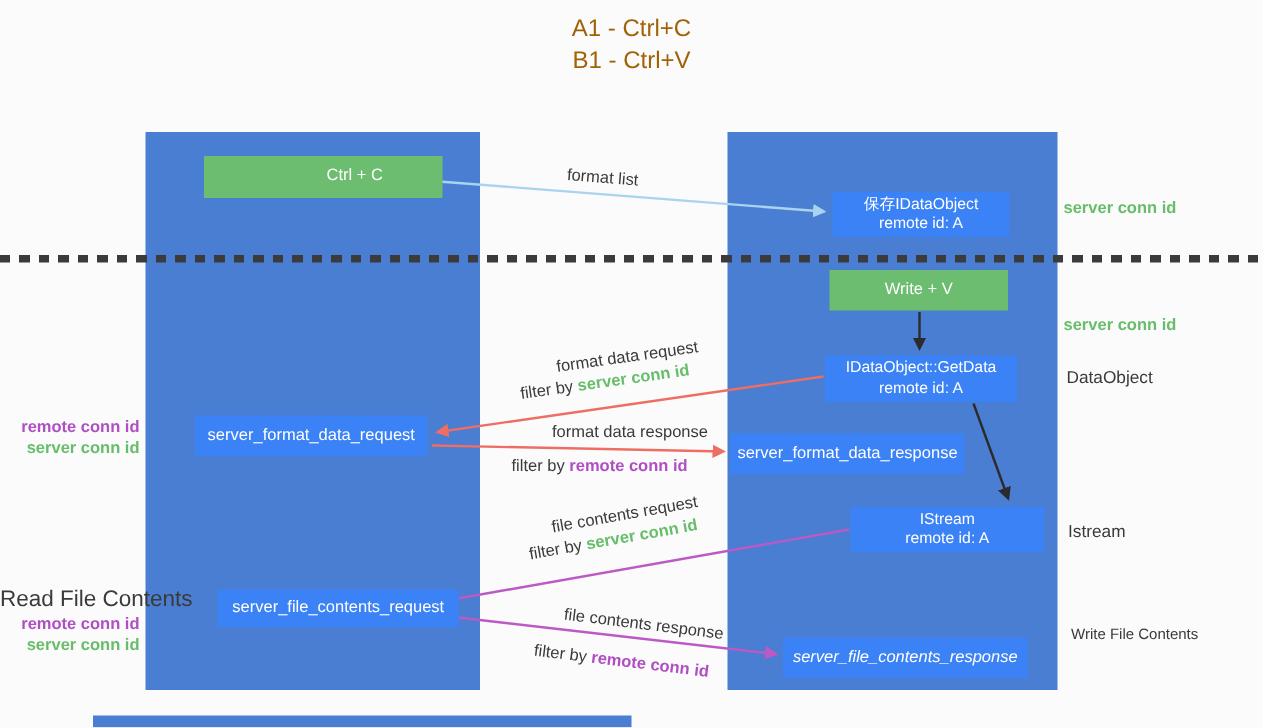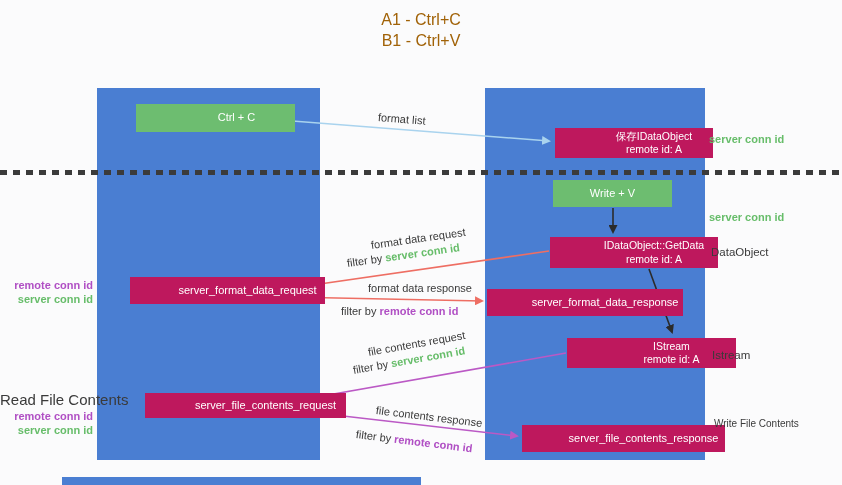--- a/index.html
+++ b/index.html
@@ -23,21 +23,21 @@
     position:absolute; left:0; top:170px; width:842px; height:5px;
     background:repeating-linear-gradient(to right,#3b3b3b 0 7px,transparent 7px 13px);
   }
   .arrows { position:absolute; left:0; top:0; pointer-events:none; }
   .box {
     position:absolute; display:flex; flex-direction:column;
     align-items:center; justify-content:center;
     color:#ffffff; font-size:11px; line-height:13.5px; text-align:center;
     white-space:nowrap;
   }
-  .orange { background:#be185d;padding-left:40px; }
+  .orange { background:#3b82f6; }
   .green  { background:#6dbd70; }
   .lbl { position:absolute; font-size:11px; color:#3a3a3a; white-space:nowrap; }
   .green-t  { color:#67bd6a; font-weight:bold; }
   .purple-t { color:#b04fc4; font-weight:bold; }
   .left-stack { text-align:right; }
   .rot { transform-origin:left center; }
   .scrollbar {
     position:absolute; left:62px; top:477px; width:359px; height:8px;
     background:#4a7ed2;
   }
@@ -117,21 +117,21 @@
 
   <div class="box orange" style="left:567px; top:338px; width:129px; height:30px; font-size:10.5px;">
     <div>IStream</div>
     <div>remote id: A</div>
   </div>
 
   <div class="box orange" style="left:145px; top:393px; width:161px; height:25px;">
     <div>server_file_contents_request</div>
   </div>
 
-  <div class="box orange" style="left:522px; top:425px; width:163px; height:27px;">
+  <div class="box orange" style="left:522px; top:425px; width:163px; height:27px;font-style:italic;">
     <div>server_file_contents_response</div>
   </div>
 
   <div class="lbl rot" style="left:378px; top:111px; transform:rotate(4.5deg);">format list</div>
 
   <div class="lbl rot" style="left:371px; top:239px; transform:rotate(-8deg);">format data request</div>
   <div class="lbl rot" style="left:347px; top:257px; transform:rotate(-8deg);">
     <span>filter by</span>
     <span class="green-t">server conn id</span>
   </div>

